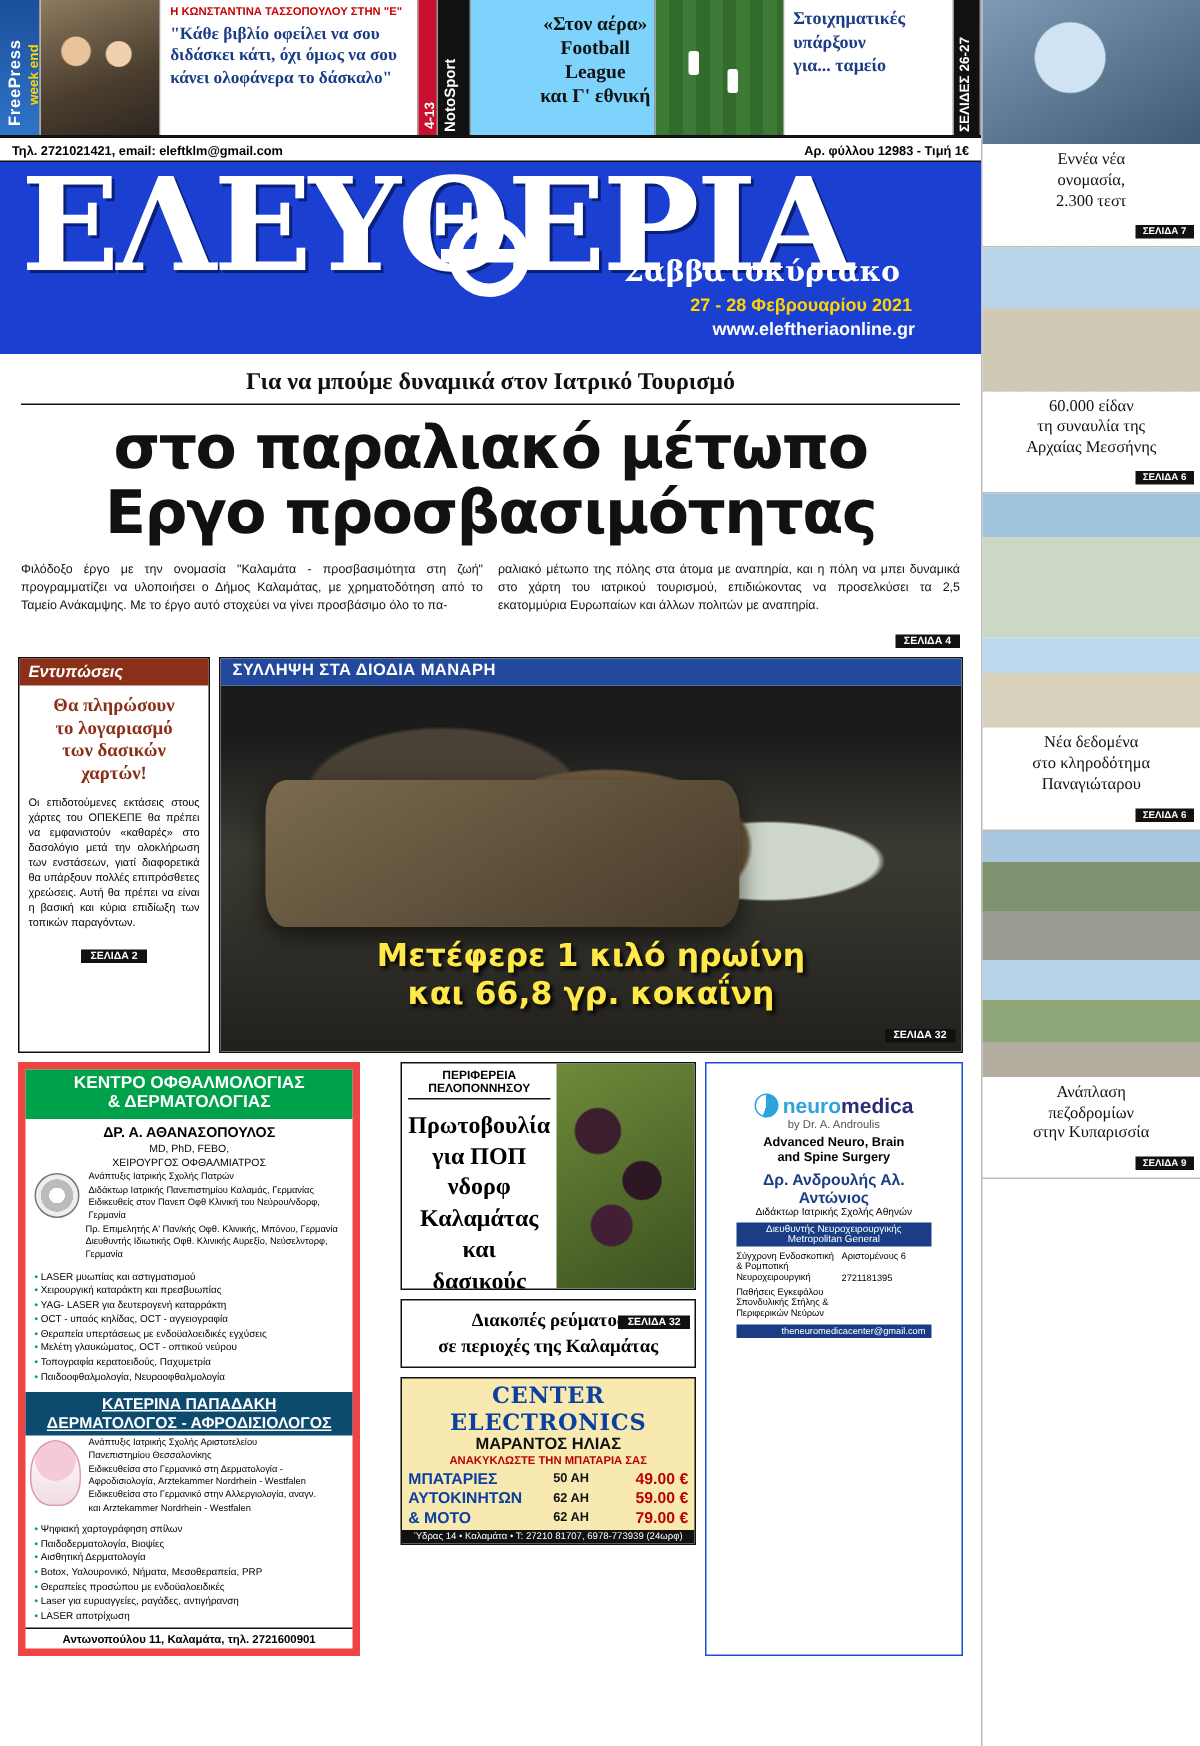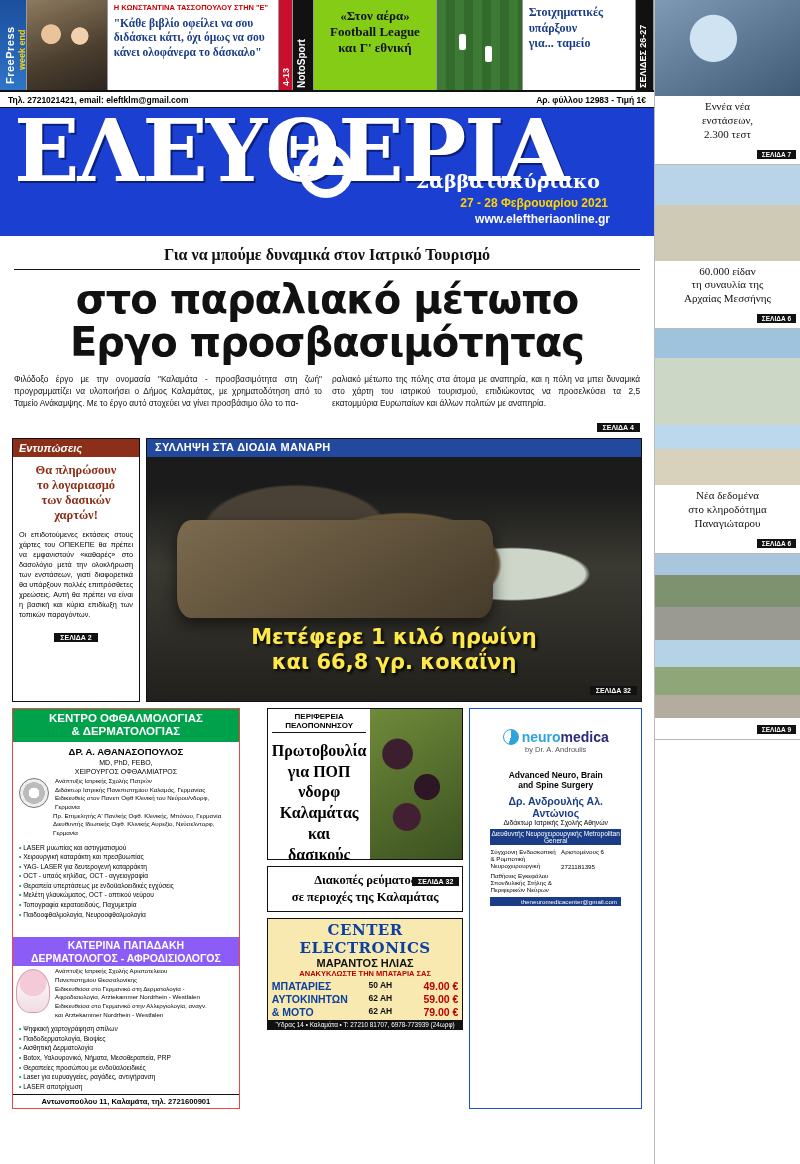--- a/index.html
+++ b/index.html
@@ -51,21 +51,21 @@
   .ts-413 { width: 14px; background: #c8102e; position: relative; }
   .ts-413 .vtext {
     position: absolute; transform: rotate(-90deg); transform-origin: left top;
     left: 2px; top: 86px; color:#fff; font-size: 9px; font-weight: bold; white-space: nowrap;
   }
   .ts-noto { width: 22px; background: #111; position: relative; }
   .ts-noto .vtext {
     position: absolute; transform: rotate(-90deg); transform-origin: left top;
     left: 3px; top: 88px; color: #fff; font-size: 10px; font-weight: bold; white-space: nowrap;
   }
-  .ts-air { width: 125px; background: #84cc16; text-align: center; padding-top: 8px; }
+  .ts-air { width: 125px; background: #7dd3fc; text-align: center; padding-top: 8px; padding-left: 44px; }
   .ts-air .l1 { font-size: 13px; font-weight: bold; color: #111; font-family: "Liberation Serif", serif;}
   .ts-air .l2 { font-size: 13px; font-weight: bold; color: #111; font-family: "Liberation Serif", serif;}
   .ts-air .l3 { font-size: 13px; font-weight: bold; color: #111; font-family: "Liberation Serif", serif;}
   .ts-pitch { width: 88px; background: #2f6b2f; position: relative;}
   .ts-pitch .grass {
     width:100%;height:100%;
     background: repeating-linear-gradient(90deg,#3c7a35 0 9px,#336b2d 9px 18px);
   }
   .ts-pitch .pl {
     position:absolute; width:7px;height:16px;background:#fff; border-radius:2px;
@@ -184,41 +184,41 @@
     position: absolute; left: 0; right: 0; bottom: 26px;
     text-align: center; color: #ffe94a; font-size: 21px; font-weight: bold;
     line-height: 1.18; text-shadow: 2px 2px 3px #000;
     font-family: "DejaVu Sans", sans-serif;
   }
   .bp-tag { position: absolute; right: 4px; bottom: 4px; }
 
   
   .bottom { display: flex; padding: 6px 12px 0; gap: 6px; }
   .adgreen {
-    width: 258px; border: 1px solid #ef4444;
+    width: 258px; border: 5px solid #ef4444;
   }
   .adgreen .g-hd {
     background: #00a14b; color: #fff; text-align: center; font-weight: bold;
     font-size: 11.5px; padding: 3px 2px; line-height: 1.18;
   }
   .adgreen .doc {
     text-align: center; font-size: 9.5px; font-weight: bold; padding: 4px 2px 1px;
   }
   .adgreen .docsub { text-align: center; font-size: 7px; padding: 0 2px; line-height: 1.3; }
   .adgreen .eye {
     width: 30px; height: 30px; border-radius: 50%;
     background: radial-gradient(circle,#fff 0 26%,#bbb 27% 54%,#eee 55%);
     border: 1px solid #777; margin: 2px 6px 0 6px; float: left;
   }
   .adgreen ul { list-style: none; font-size: 6.6px; line-height: 1.45; padding: 3px 4px 3px 6px;}
   .adgreen ul li:before { content: "• "; color: #00a14b; font-weight: bold; }
   .adgreen .cred { font-size: 6.2px; line-height: 1.4; padding: 1px 4px 2px 40px; }
   .adgreen .g-hd2 {
-    background: #8b5cf6; color: #fff; text-align: center; font-weight: bold;
-    font-size: 10.5px; padding: 2px; margin-top: 15px; line-height: 1.2;
+    background: #0c4a6e; color: #fff; text-align: center; font-weight: bold;
+    font-size: 10.5px; padding: 2px; margin-top: 2px; line-height: 1.2; text-decoration: underline;
   }
   .adgreen .foot {
     text-align: center; font-size: 7.6px; font-weight: bold; border-top: 1px solid #111;
     padding: 2px 0;
   }
   .derm-wrap { display: flex; }
   .derm-logo {
     width: 34px; height: 44px; margin: 3px;
     background: radial-gradient(circle at 50% 30%, #f4c9d8 0 40%, transparent 41%),
                 linear-gradient(#fff,#f0dce3);
@@ -276,21 +276,21 @@
   .neuro { width: 190px; border: 1px solid #1d4ed8; padding: 20px; }
   .neuro .brand { display: flex; align-items: center; justify-content: center; gap: 3px; }
   .neuro .swirl {
     width: 16px; height: 16px; border-radius: 50%;
     background: conic-gradient(#2ea3dc 0 55%, #fff 56%);
     border: 1px solid #2ea3dc;
   }
   .neuro .bname { font-size: 14px; color: #2b2b7a; font-weight: bold; }
   .neuro .bname i { color: #2ea3dc; font-style: normal; }
   .neuro .byline { text-align: center; font-size: 7.5px; color: #555; }
-  .neuro .l1 { text-align: center; font-size: 8.5px; font-weight: bold; margin-top: 16px; }
+  .neuro .l1 { text-align: center; font-size: 8.5px; font-weight: bold; margin-top: 2px; }
   .neuro .dr { text-align: center; font-size: 10.5px; font-weight: bold; color: #1a3d86; margin-top: 5px; }
   .neuro .dr2 { text-align: center; font-size: 6.8px; }
   .neuro .bar {
     background: #1a3d86; color: #fff; font-size: 6.6px; text-align: center;
     padding: 1px; margin-top: 3px;
   }
   .neuro .two { display: flex; font-size: 6.2px; margin-top: 3px; gap: 3px; }
   .neuro .two .a { flex: 1; }
   .neuro .mailbar {
     background: #1a3d86; color: #fff; font-size: 6.2px; text-align: right;
@@ -581,21 +581,21 @@
       </div>
     </div>
   </div>
 
   <div class="rightcol">
 
     <div class="rc-item">
       <div class="rc-img img-covid"></div>
       <div class="rc-cap">
         <div>Εννέα νέα</div>
-        <div>ενστάσεων,</div>
+        <div>ονομασία,</div>
         <div>2.300 τεστ</div>
       </div>
       <div class="rc-tag">
         <span class="rc-small-tag">ΣΕΛΙΔΑ 7</span>
       </div>
     </div>
 
     <div class="rc-item">
       <div class="rc-img img-temple"></div>
       <div class="rc-cap">
@@ -617,18 +617,23 @@
         <div>Παναγιώταρου</div>
       </div>
       <div class="rc-tag">
         <span class="rc-small-tag">ΣΕΛΙΔΑ 6</span>
       </div>
     </div>
 
     <div class="rc-item">
       <div class="rc-img img-street" style="height:86px"></div>
       <div class="rc-img img-promenade" style="height:78px"></div>
+      <div class="rc-cap">
+        <div>Ανάπλαση</div>
+        <div>πεζοδρομίων</div>
+        <div>στην Κυπαρισσία</div>
+      </div>
       <div class="rc-tag">
         <span class="rc-small-tag">ΣΕΛΙΔΑ 9</span>
       </div>
     </div>
   </div>
 </div>
 
 </body></html>

